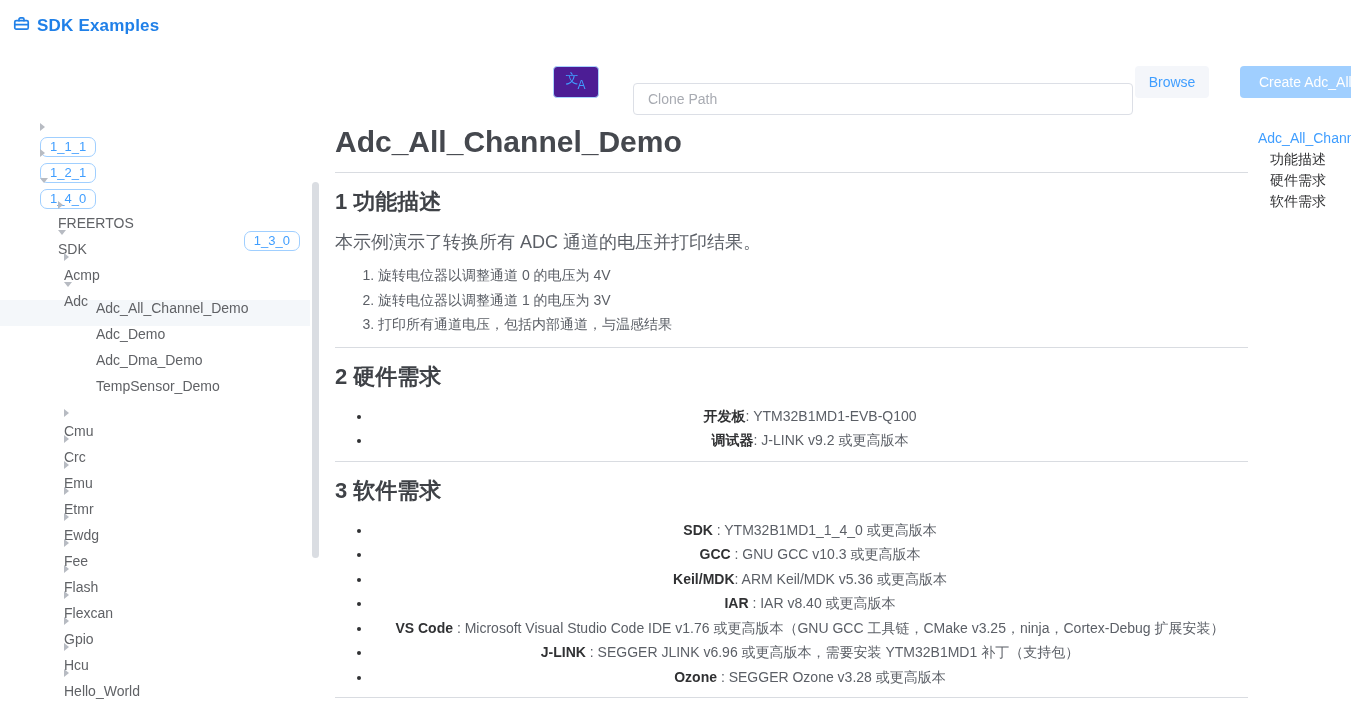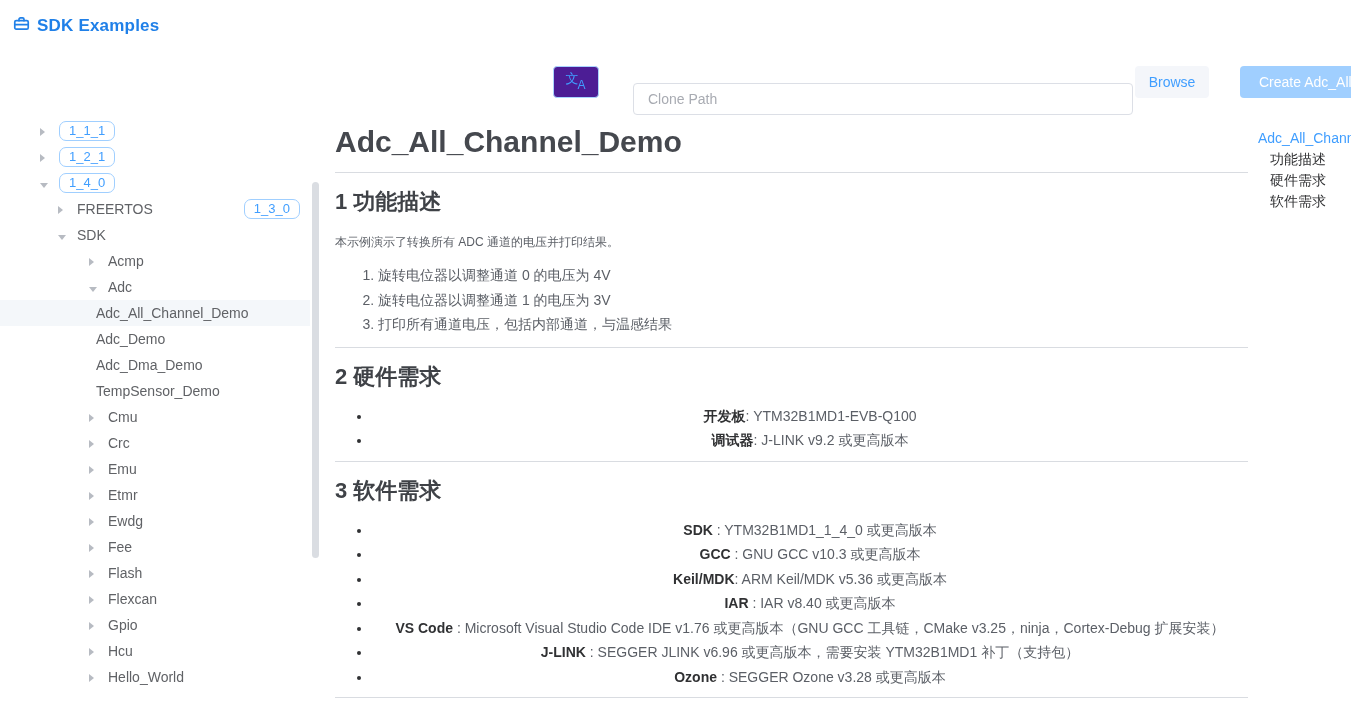--- a/index.html
+++ b/index.html
@@ -46,27 +46,27 @@
     position: absolute; left: 1240px; top: 66px; height: 32px;
     background: #a0cfff; border: none; border-radius: 4px;
     color: #ffffff; font-size: 14px; padding: 0 19px; white-space: nowrap;
     cursor: not-allowed;
     font-family: "Liberation Sans", "DejaVu Sans", sans-serif;
   }
 
   
   .tree { position: absolute; left: 0; top: 118px; width: 310px; }
   .row {
-    height: 26px; display: flex; align-items: center;
-    font-size: 14px; color: #606266; cursor: pointer; white-space: nowrap;
+    height: 26px; display: flex; align-items: flex-start;
+    font-size: 14px; color: #606266; cursor: pointer; white-space: nowrap; flex-direction: column;
   }
   .row.sel { background: #f4f7fa; }
   .lvl0 { padding-left: 40px; }
   .lvl1 { padding-left: 58px; }
-  .lvl2 { padding-left: 89px; }
+  .lvl2 { padding-left: 64px; }
   .lvl3 { padding-left: 96px; }
   .caret { display: inline-block; width: 19px; flex: 0 0 19px; }
   .caret.right::before {
     content: ""; display: inline-block;
     border-left: 5px solid #b7bbc2; border-top: 4px solid transparent; border-bottom: 4px solid transparent;
   }
   .caret.down::before {
     content: ""; display: inline-block;
     border-top: 5px solid #b7bbc2; border-left: 4px solid transparent; border-right: 4px solid transparent;
   }
@@ -80,21 +80,21 @@
     position: absolute; left: 312px; top: 182px; width: 7px; height: 376px;
     background: #dadde2; border-radius: 4px;
   }
 
   
   .main { position: absolute; left: 335px; top: 118px; width: 913px; }
   .page-title { font-size: 30px; line-height: 40px; margin-top: 4px; font-weight: bold; color: #45484e; }
   .main hr { border: 0; border-top: 1px solid #d9dce1; }
   .hr-title { margin-top: 10px; }
   .main h2 { font-size: 22px; line-height: 30px; margin: 14px 0 0; color: #3f4247; }
-  .intro { font-size: 12px; line-height: 22px; margin: 14px 0 0; color: #5b5f66; }
+  .intro { font-size: 18px; line-height: 22px; margin: 14px 0 0; color: #5b5f66; }
   ol.steps { margin: 10px 0 10px; padding-left: 43px; font-size: 14px; color: #5b5f66; }
   ol.steps li { line-height: 24.5px; }
   ul.reqs { margin: 12px 0 8px; padding-left: 37px; font-size: 14px; color: #5b5f66; }
   ul.reqs li { line-height: 24.5px; text-align: center; }
   ul.reqs li::marker { color: #303133; }
   .term { font-weight: bold; color: #303133; }
 
   
   .toc { position: absolute; left: 1258px; top: 128px; width: 140px; font-size: 14px; line-height: 21px; }
   .toc-item { display: block; white-space: nowrap; color: #303133; cursor: pointer; }

